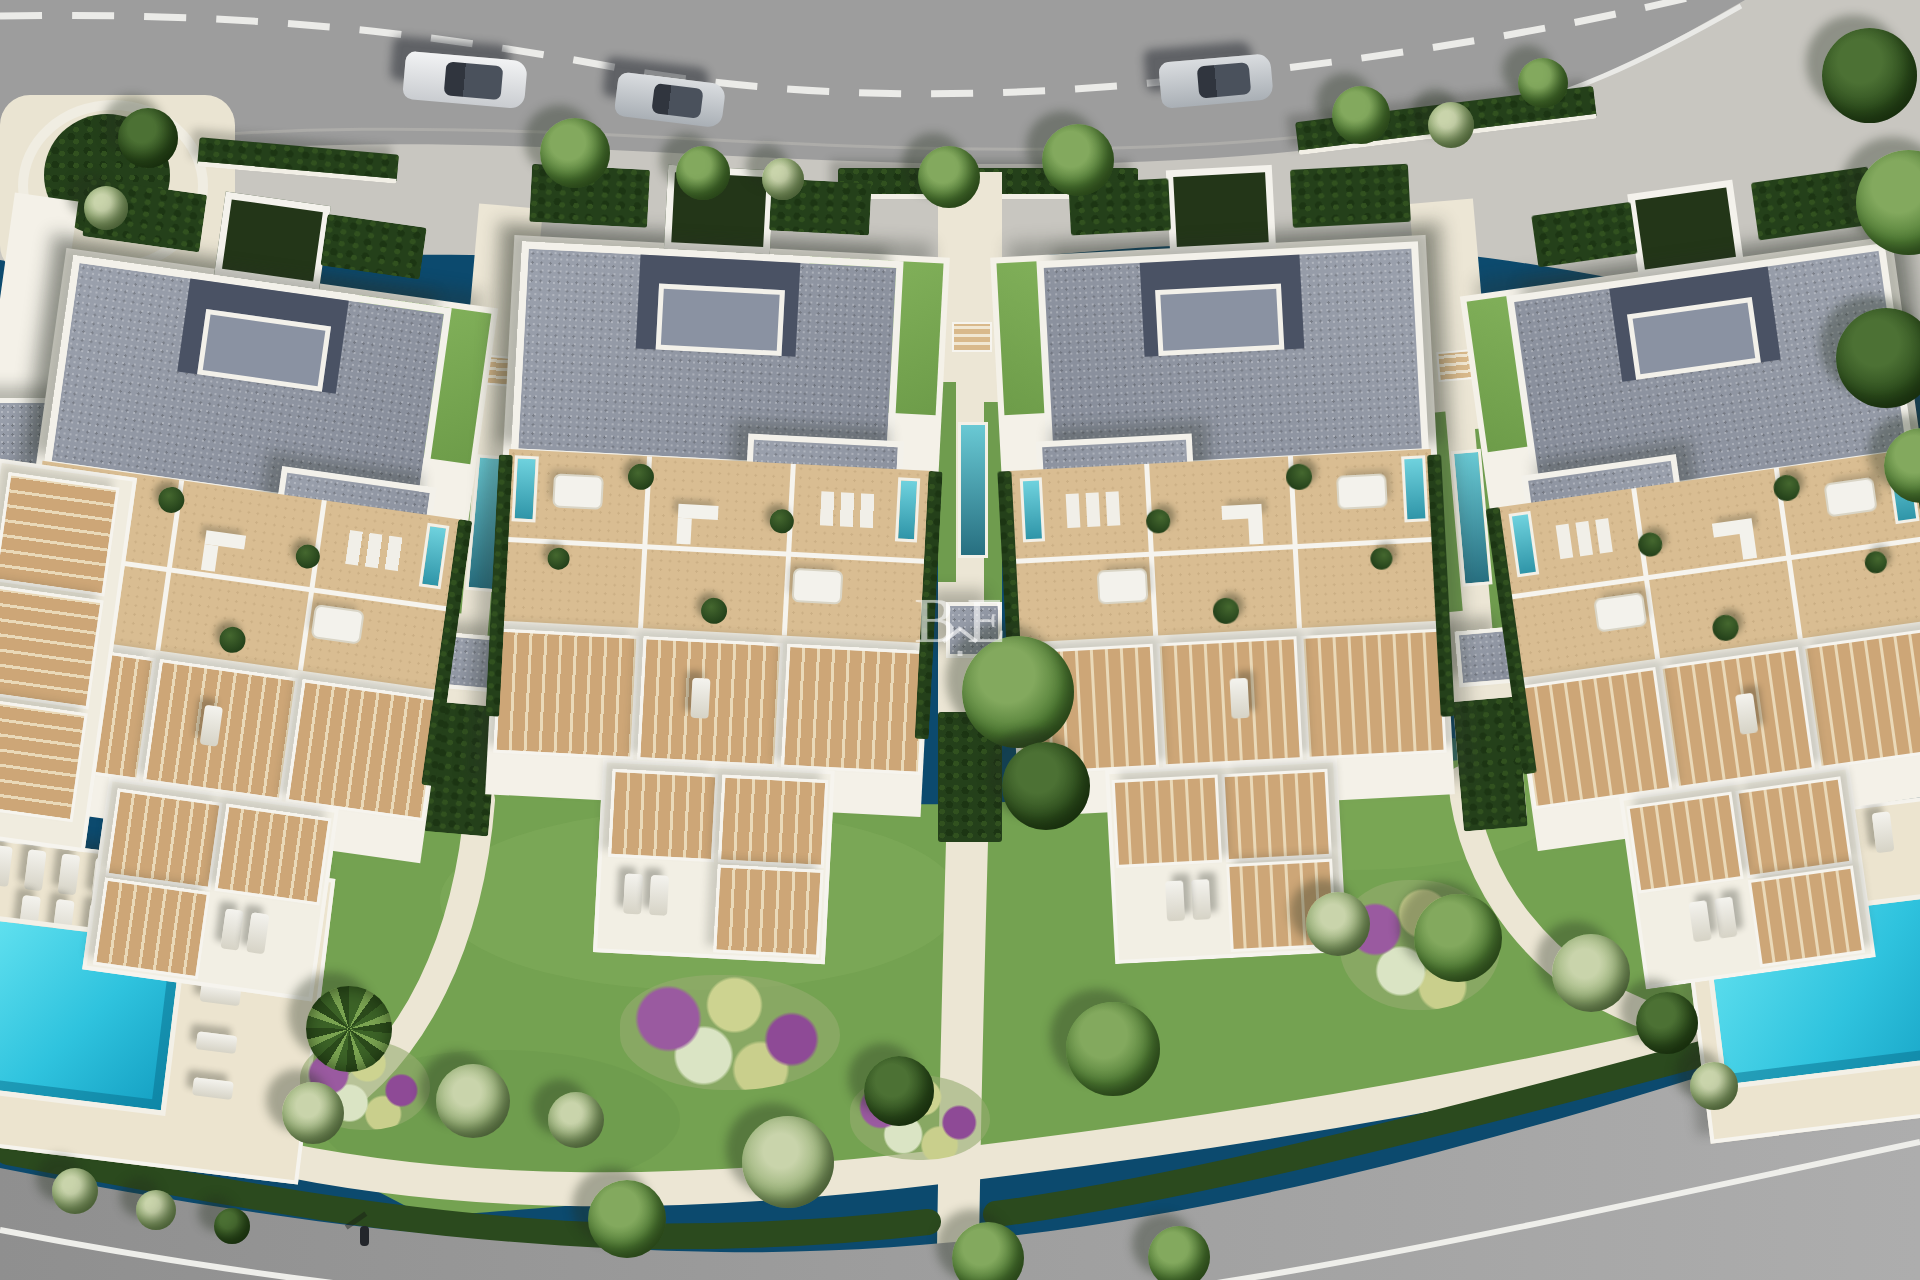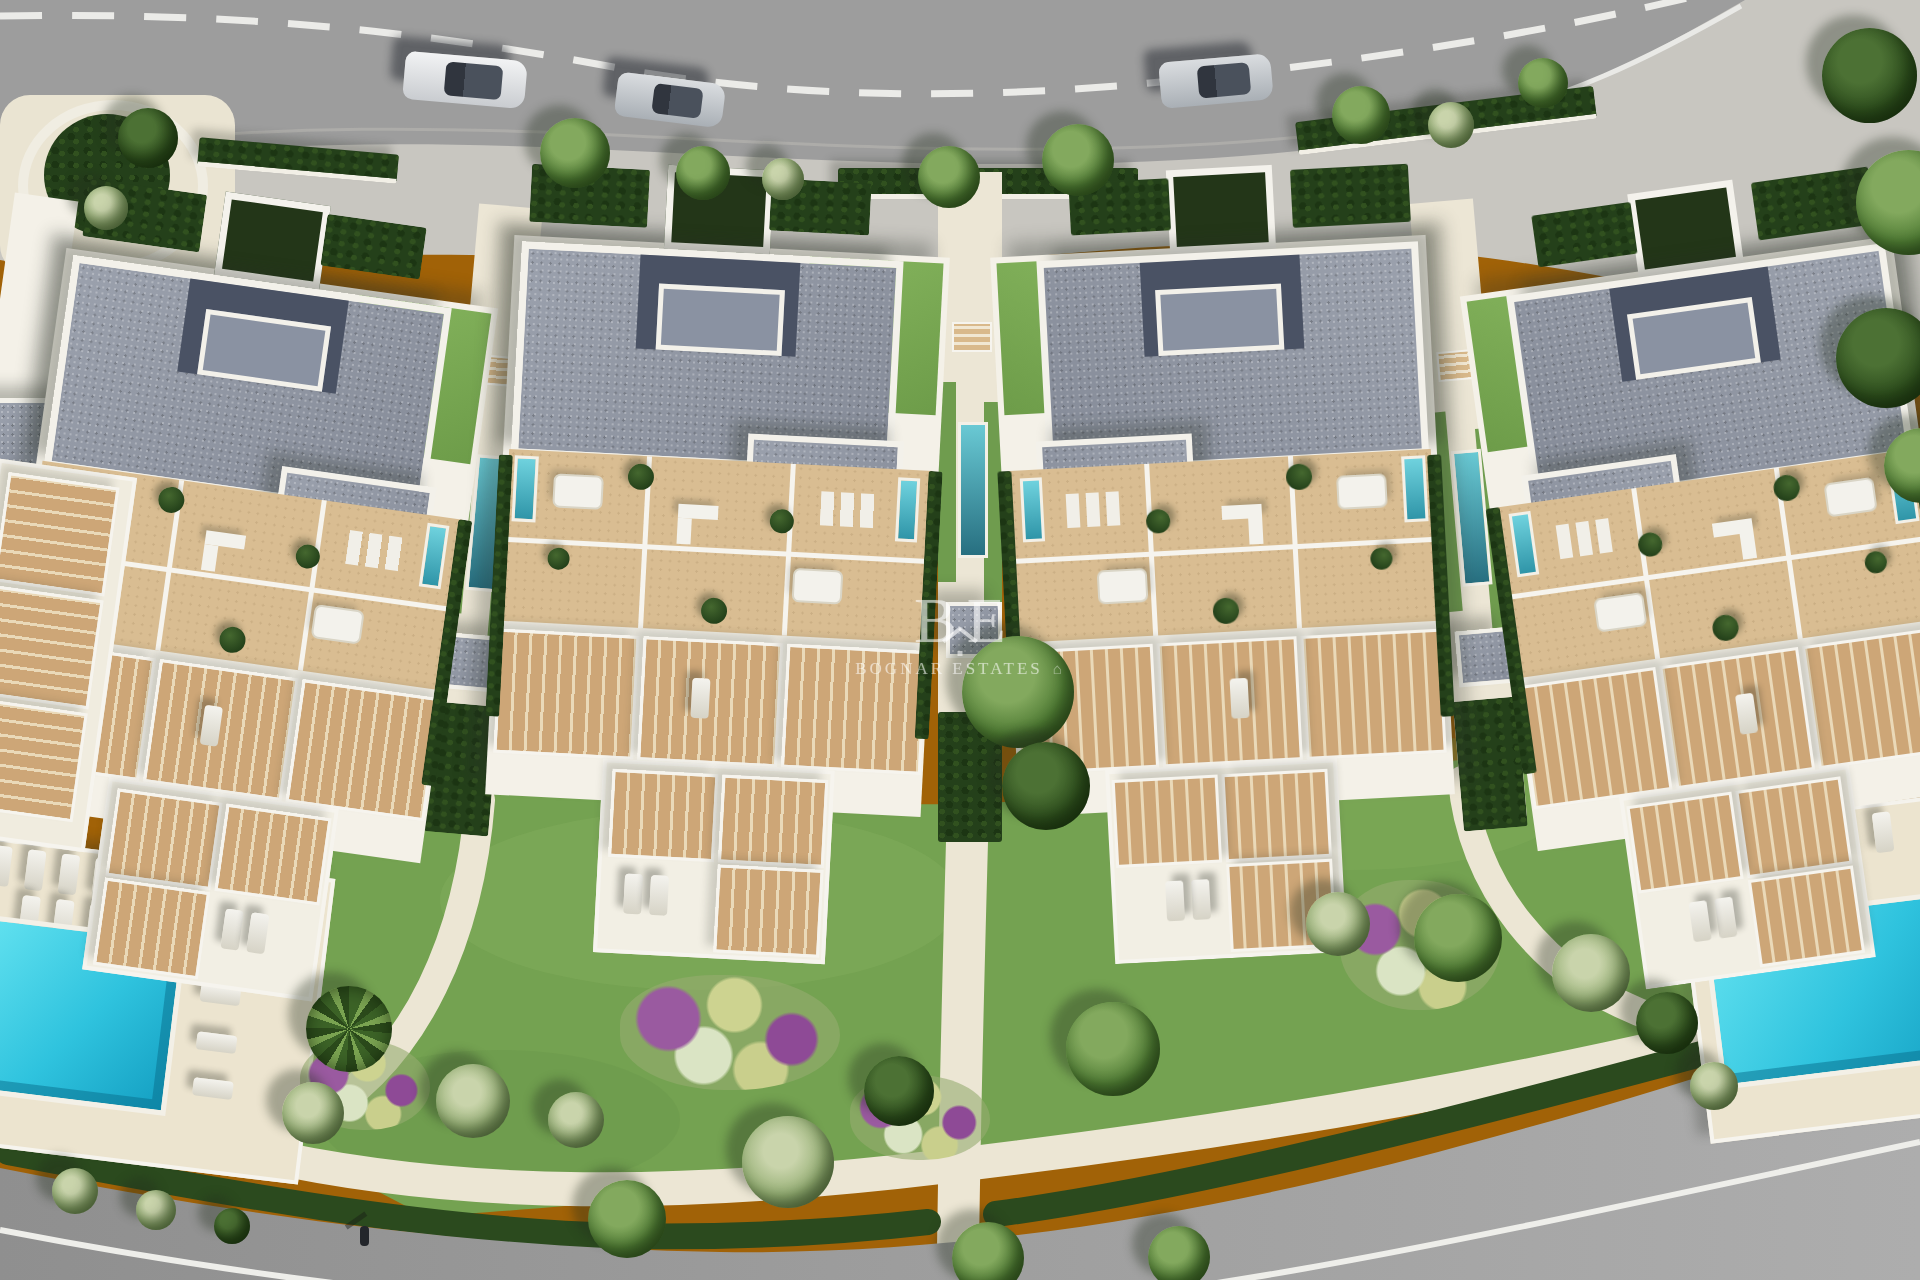--- a/index.html
+++ b/index.html
@@ -1,16 +1,16 @@
 <!DOCTYPE html>
 <html><head>
 <meta charset="utf-8">
 <style>
   html,body{margin:0;padding:0;background:#444}
-  .scene{position:relative;width:1920px;height:1280px;overflow:hidden;background:#a16207;font-family:"Liberation Sans",sans-serif}
+  .scene{position:relative;width:1920px;height:1280px;overflow:hidden;background:#0c4a6e;font-family:"Liberation Sans",sans-serif}
   .abs{position:absolute}
   svg.ground{position:absolute;left:0;top:0;z-index:1}
 
   
   .tree{position:absolute;border-radius:50%;z-index:6;
     background:radial-gradient(circle at 40% 35%, #83a95e 0 28%, #4e7a33 60%, #2c4f1c 100%);
     box-shadow:inset -8px -9px 14px rgba(10,25,5,.45), -16px -13px 10px rgba(35,45,30,.35)}
   .tree.sage{background:radial-gradient(circle at 42% 38%, #c9d4ab 0 22%, #93ad72 58%, #5d7a44 100%)}
   .tree.dark{background:radial-gradient(circle at 40% 35%, #4c7134 0 26%, #2c4c1c 60%, #17300e 100%)}
   .tree.palm{background:repeating-conic-gradient(from 8deg, #3c6327 0 16deg, #7aa351 16deg 28deg, #2b4a1b 28deg 44deg);box-shadow:inset 0 0 18px rgba(8,20,4,.6), -18px -14px 10px rgba(35,45,30,.35)}
@@ -442,16 +442,15 @@
 
   <div class="wm">
     <div class="wm-logo">
       <span class="lB">B</span><span>E</span>
       <span class="wm-roof">
           <i class="l"></i>
           <i class="r"></i>
           <span class="wm-dot"></span>
         </span>
     </div>
-    <div class="wm-name"><span>BOGNAR ESTATES</span><span class="wm-house">⌂</span></div>
   </div>
 
 </div>
 
 </body></html>

